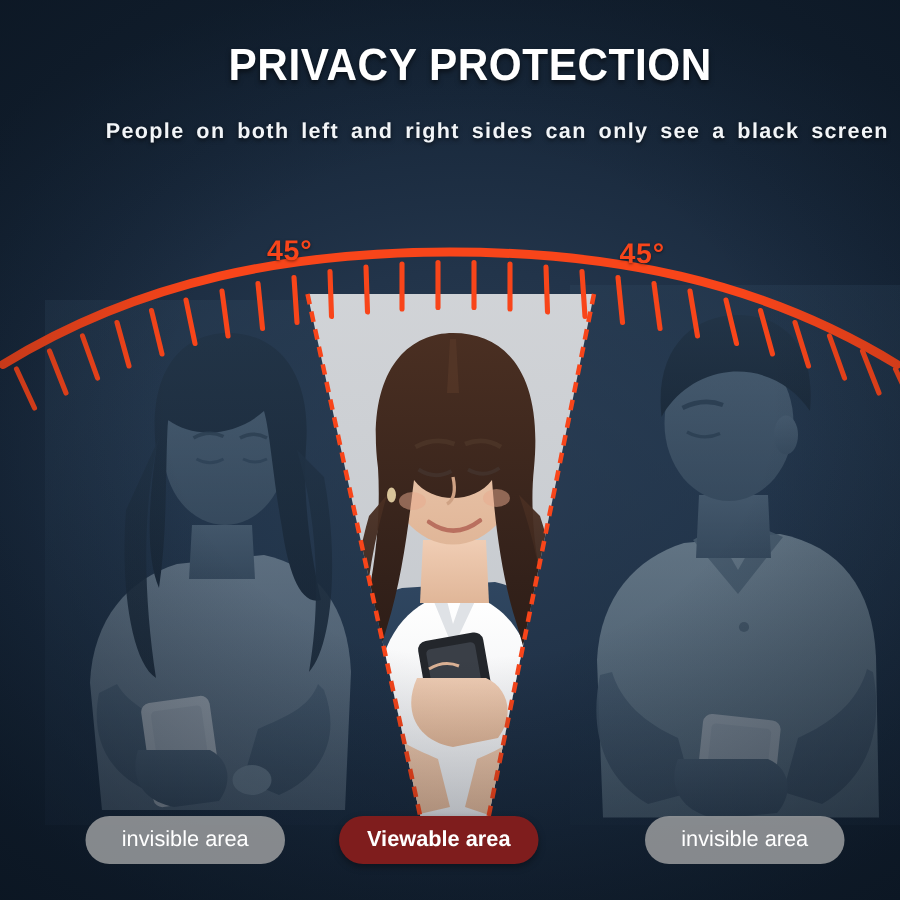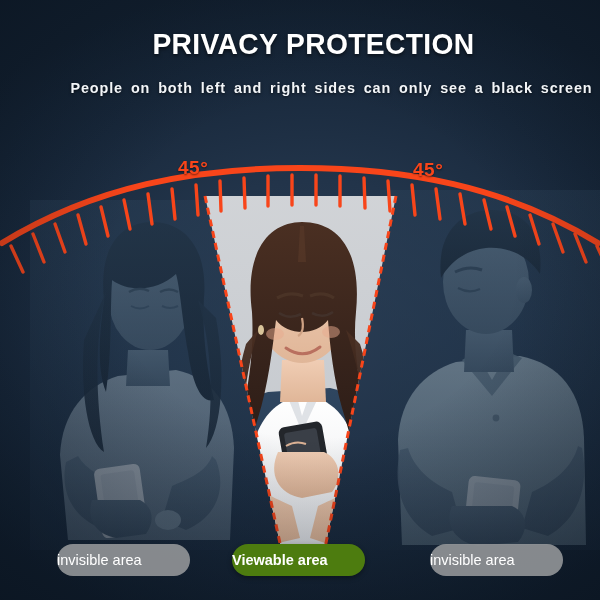--- a/index.html
+++ b/index.html
@@ -51,35 +51,36 @@
     left: 0;
     right: 0;
     bottom: 22px;
     height: 34px;
   }
   .badge {
     position: absolute;
     height: 32px;
     line-height: 32px;
     border-radius: 17px;
+    text-align: center;
     color: #ffffff;
     font-size: 14.5px;
     white-space: nowrap;
   }
   .badge-invisible {
     background: rgba(150,152,155,0.88);
     width: 133px;
     font-weight: 400;
   }
   .badge-left { left: 57px; }
   .badge-right { left: 430px; }
   .badge-viewable {
-    left: 232px;
+    left: 226px;
     width: 133px;
-    background: #4d7c0f;
+    background: #7f1d1d;
     font-weight: 600;
     box-shadow: 0 2px 5px rgba(0,0,0,0.35);
   }
 
   
   .title {
     position: absolute;
     top: 27px;
     left: 0; right: 0;
     text-align: center;

